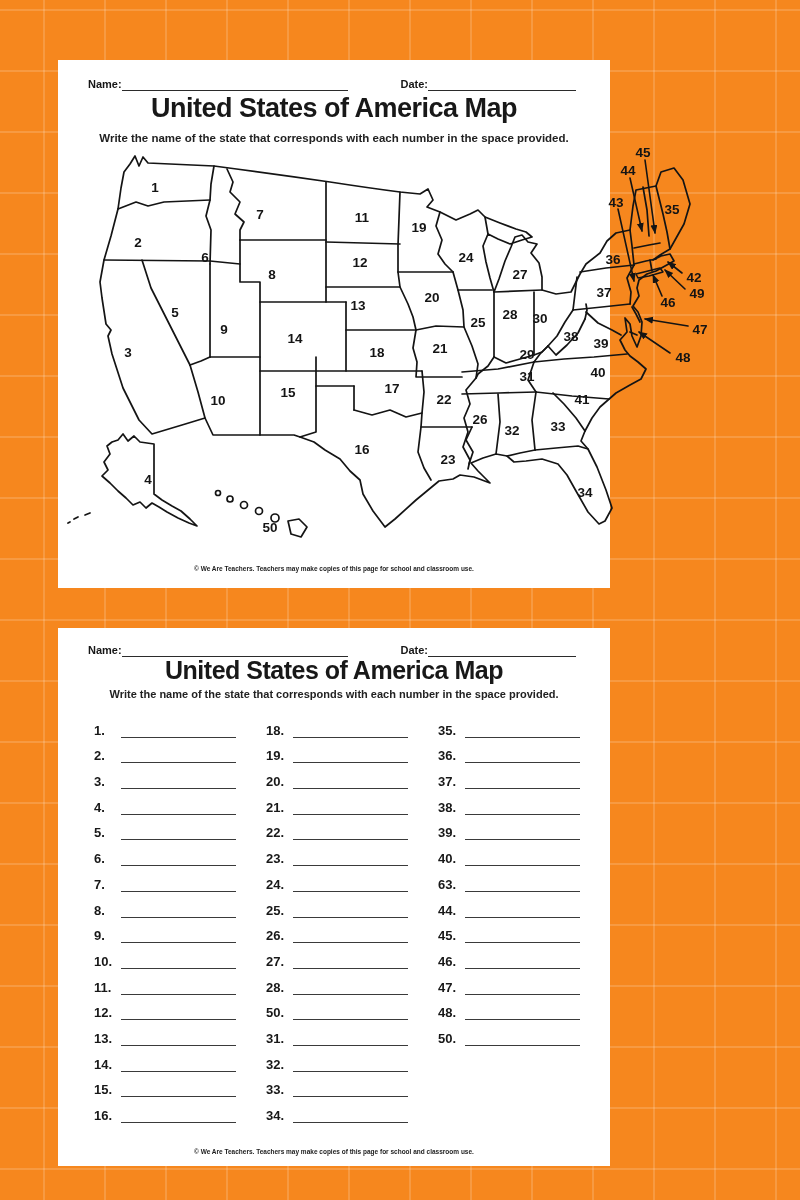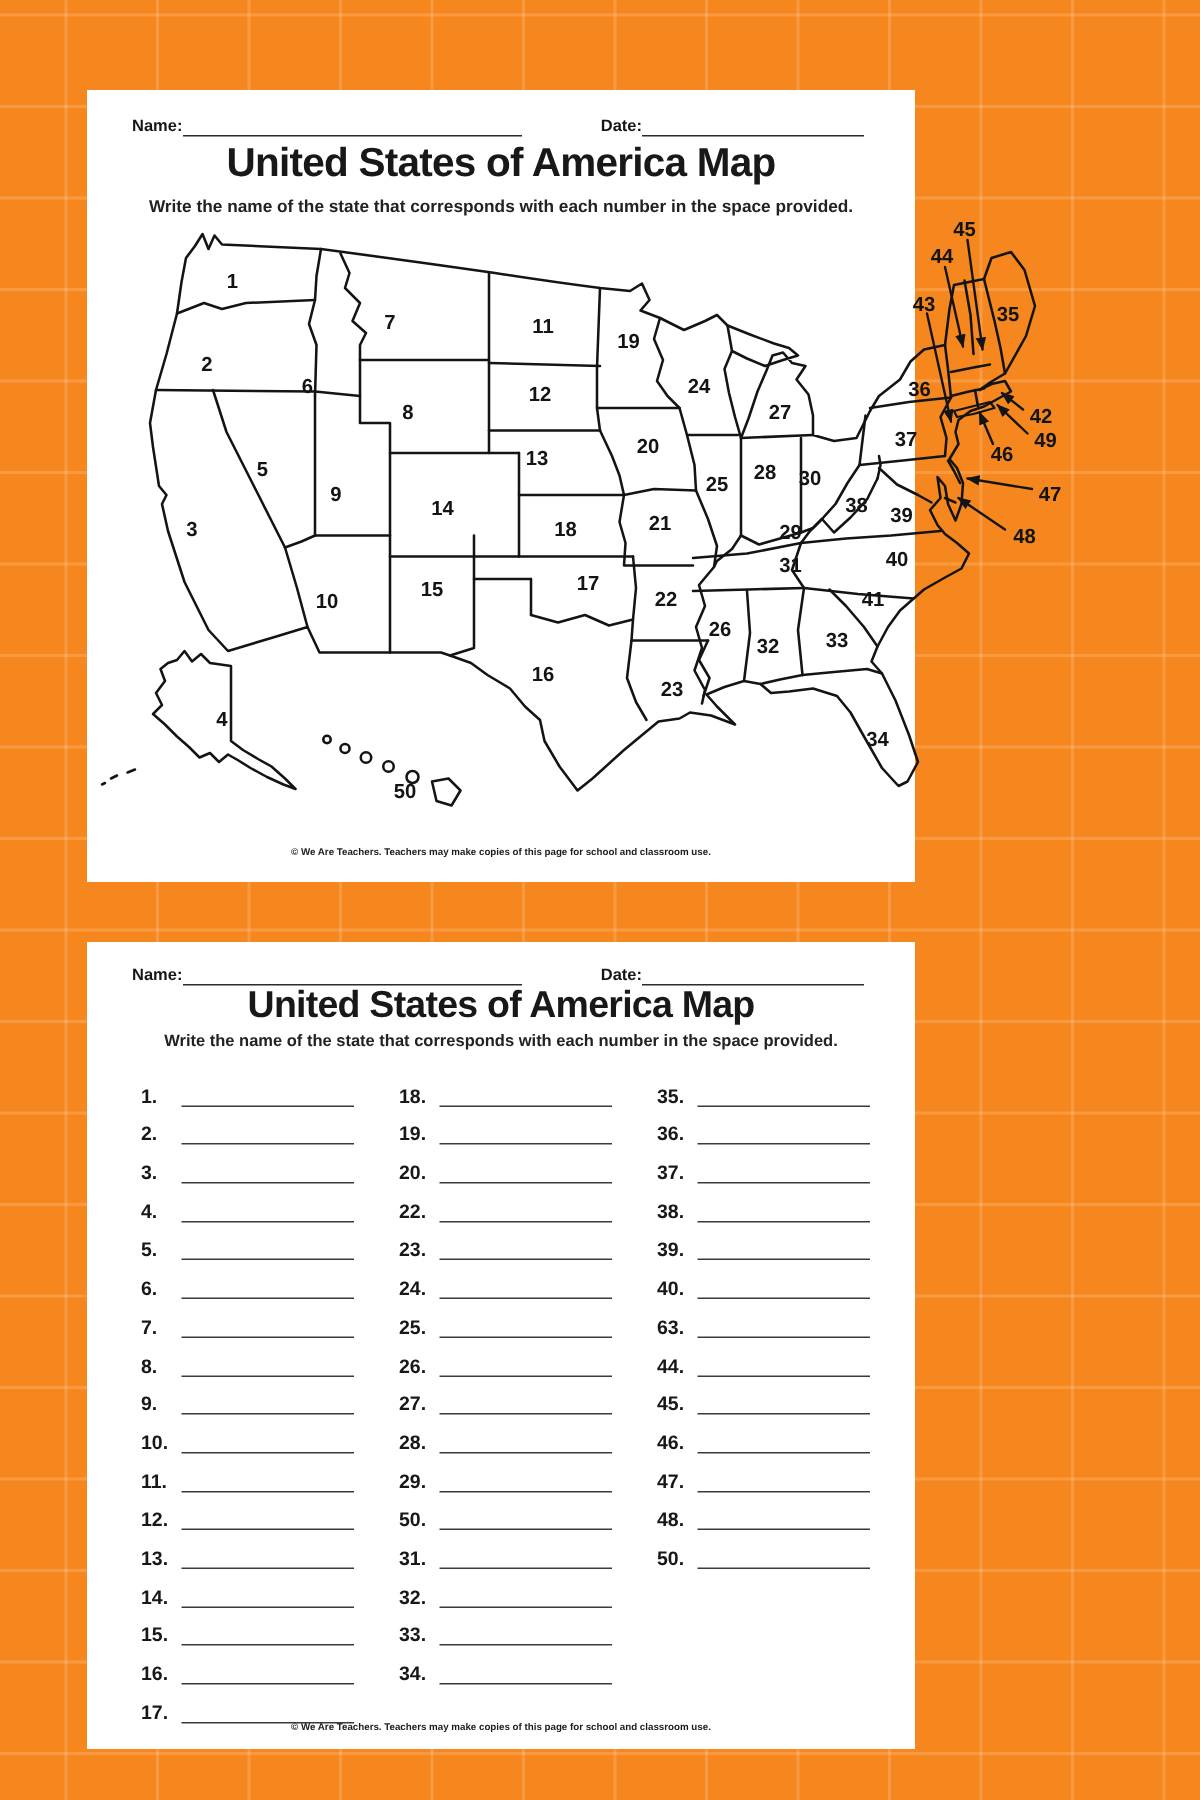--- a/index.html
+++ b/index.html
@@ -315,39 +315,39 @@
             <span class="answer-line"></span>
           </div>
           <div class="answer-row">
             <span class="answer-num">15.</span>
             <span class="answer-line"></span>
           </div>
           <div class="answer-row">
             <span class="answer-num">16.</span>
             <span class="answer-line"></span>
           </div>
-          <div class="answer-row">
-            <span class="answer-num">17.</span>
-            <span class="answer-line"></span>
-          </div>
         </div>
       <div class="answer-col">
           <div class="answer-row">
             <span class="answer-num">18.</span>
             <span class="answer-line"></span>
           </div>
           <div class="answer-row">
             <span class="answer-num">19.</span>
             <span class="answer-line"></span>
           </div>
           <div class="answer-row">
             <span class="answer-num">20.</span>
             <span class="answer-line"></span>
           </div>
           <div class="answer-row">
+            <span class="answer-num">21.</span>
+            <span class="answer-line"></span>
+          </div>
+          <div class="answer-row">
             <span class="answer-num">22.</span>
             <span class="answer-line"></span>
           </div>
           <div class="answer-row">
             <span class="answer-num">23.</span>
             <span class="answer-line"></span>
           </div>
           <div class="answer-row">
             <span class="answer-num">24.</span>
             <span class="answer-line"></span>
@@ -359,24 +359,20 @@
           <div class="answer-row">
             <span class="answer-num">26.</span>
             <span class="answer-line"></span>
           </div>
           <div class="answer-row">
             <span class="answer-num">27.</span>
             <span class="answer-line"></span>
           </div>
           <div class="answer-row">
             <span class="answer-num">28.</span>
-            <span class="answer-line"></span>
-          </div>
-          <div class="answer-row">
-            <span class="answer-num">29.</span>
             <span class="answer-line"></span>
           </div>
           <div class="answer-row">
             <span class="answer-num">50.</span>
             <span class="answer-line"></span>
           </div>
           <div class="answer-row">
             <span class="answer-num">31.</span>
             <span class="answer-line"></span>
           </div>

